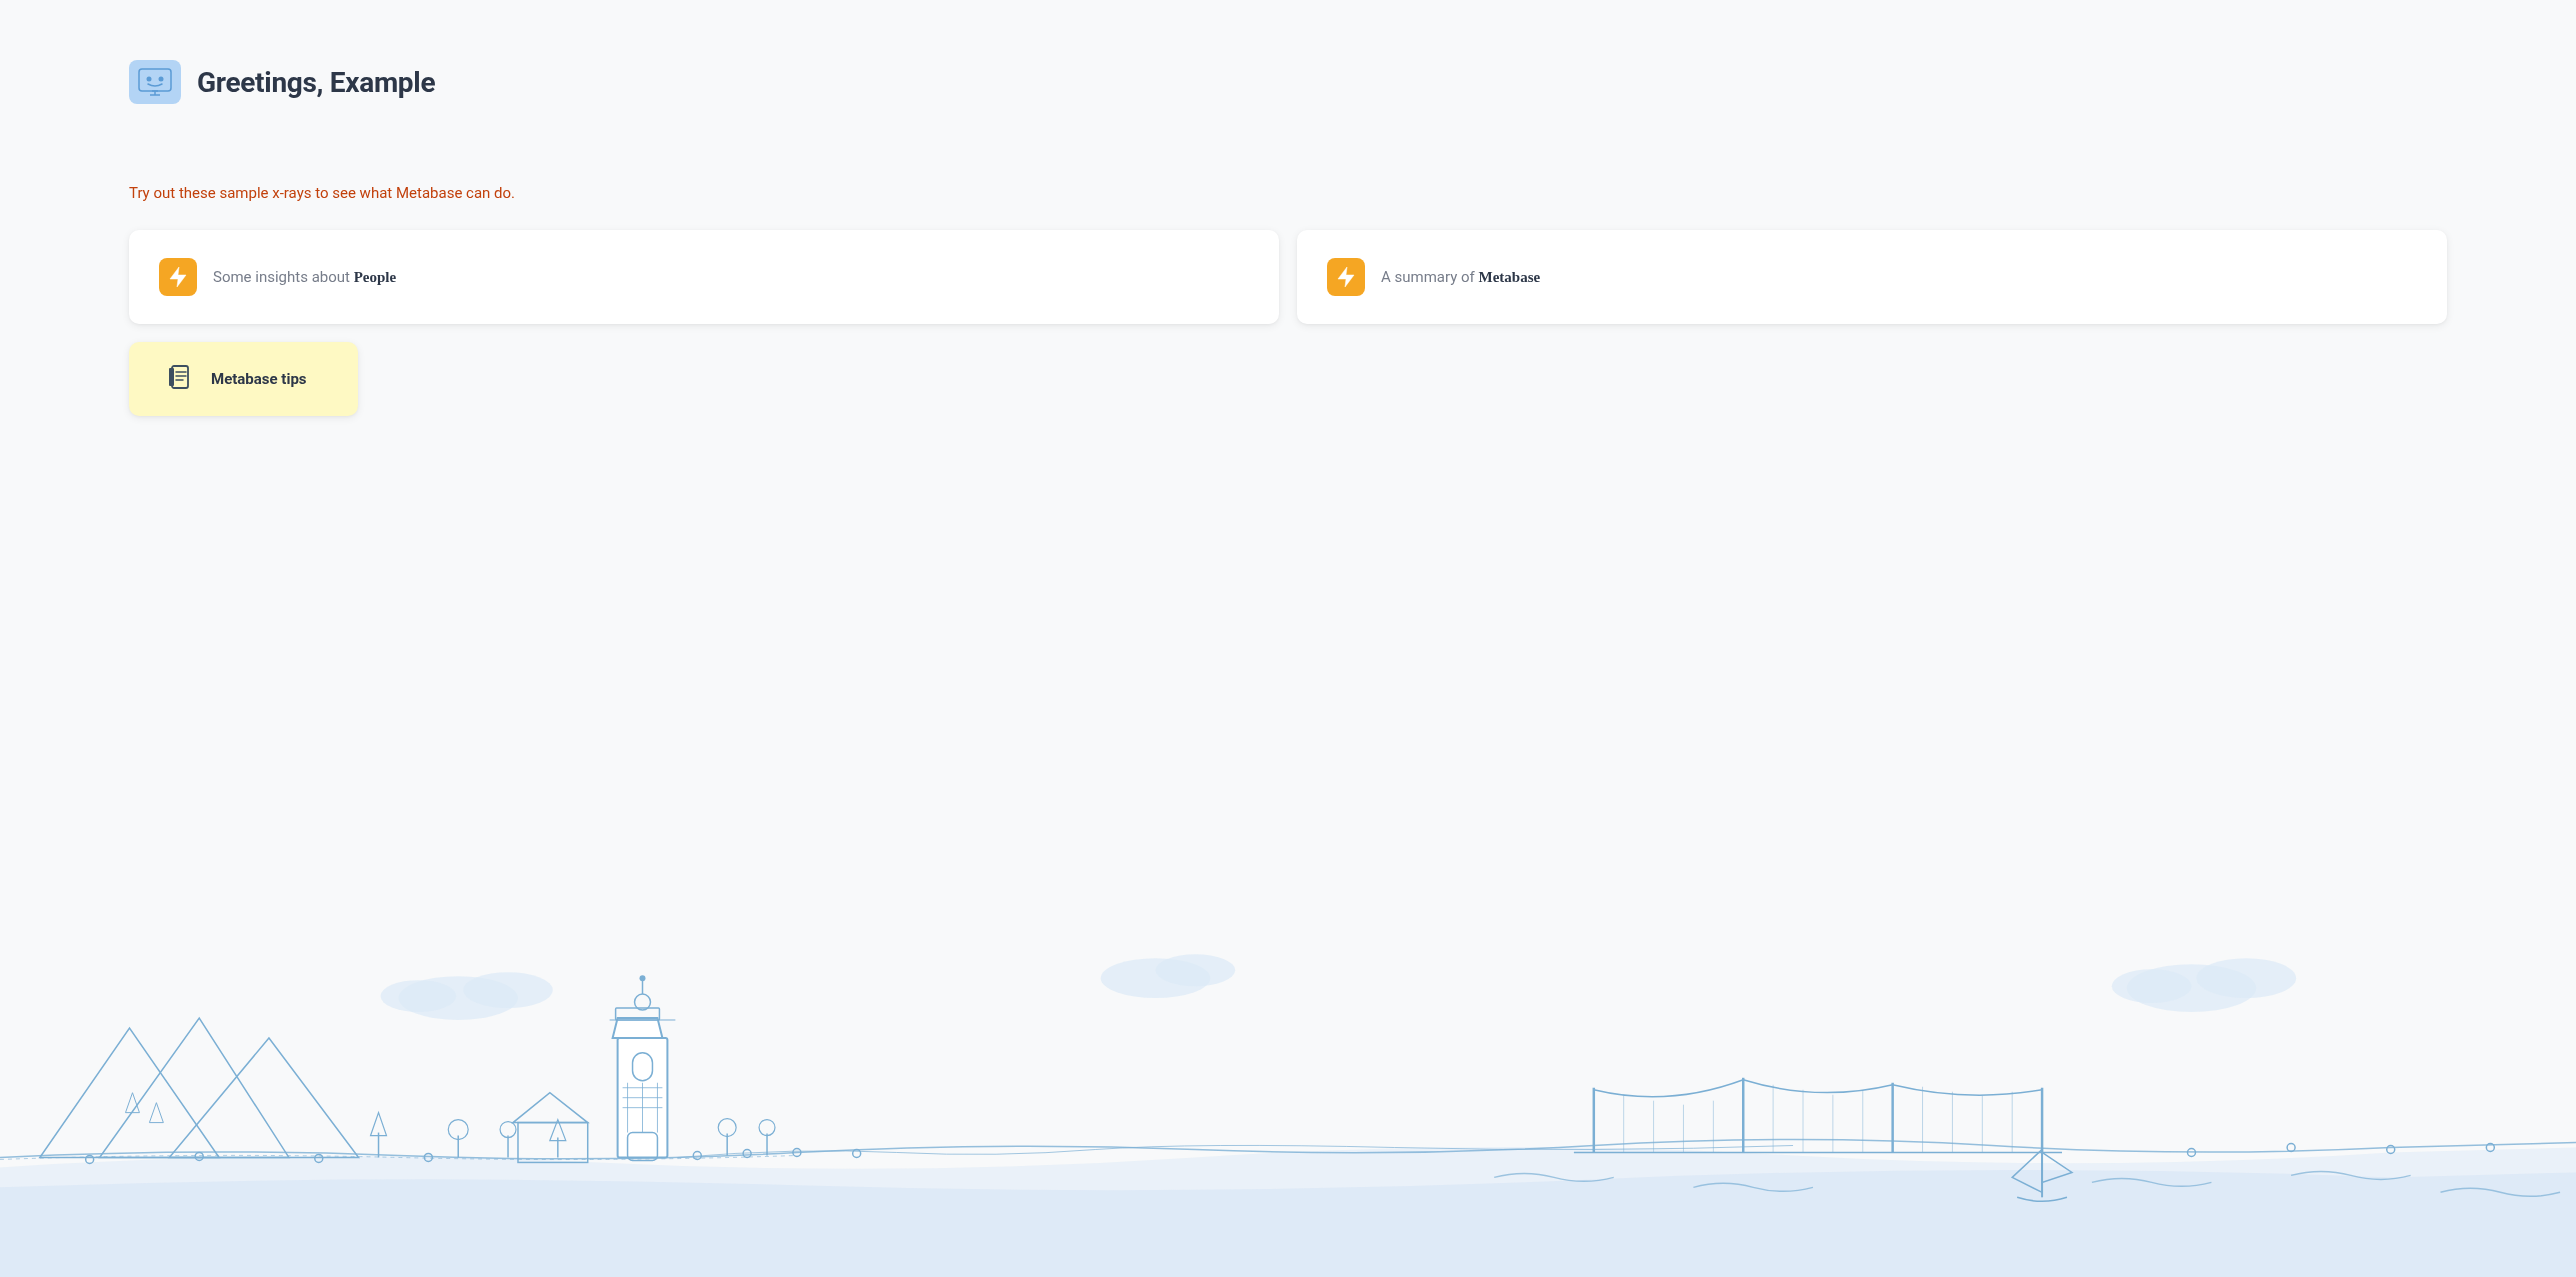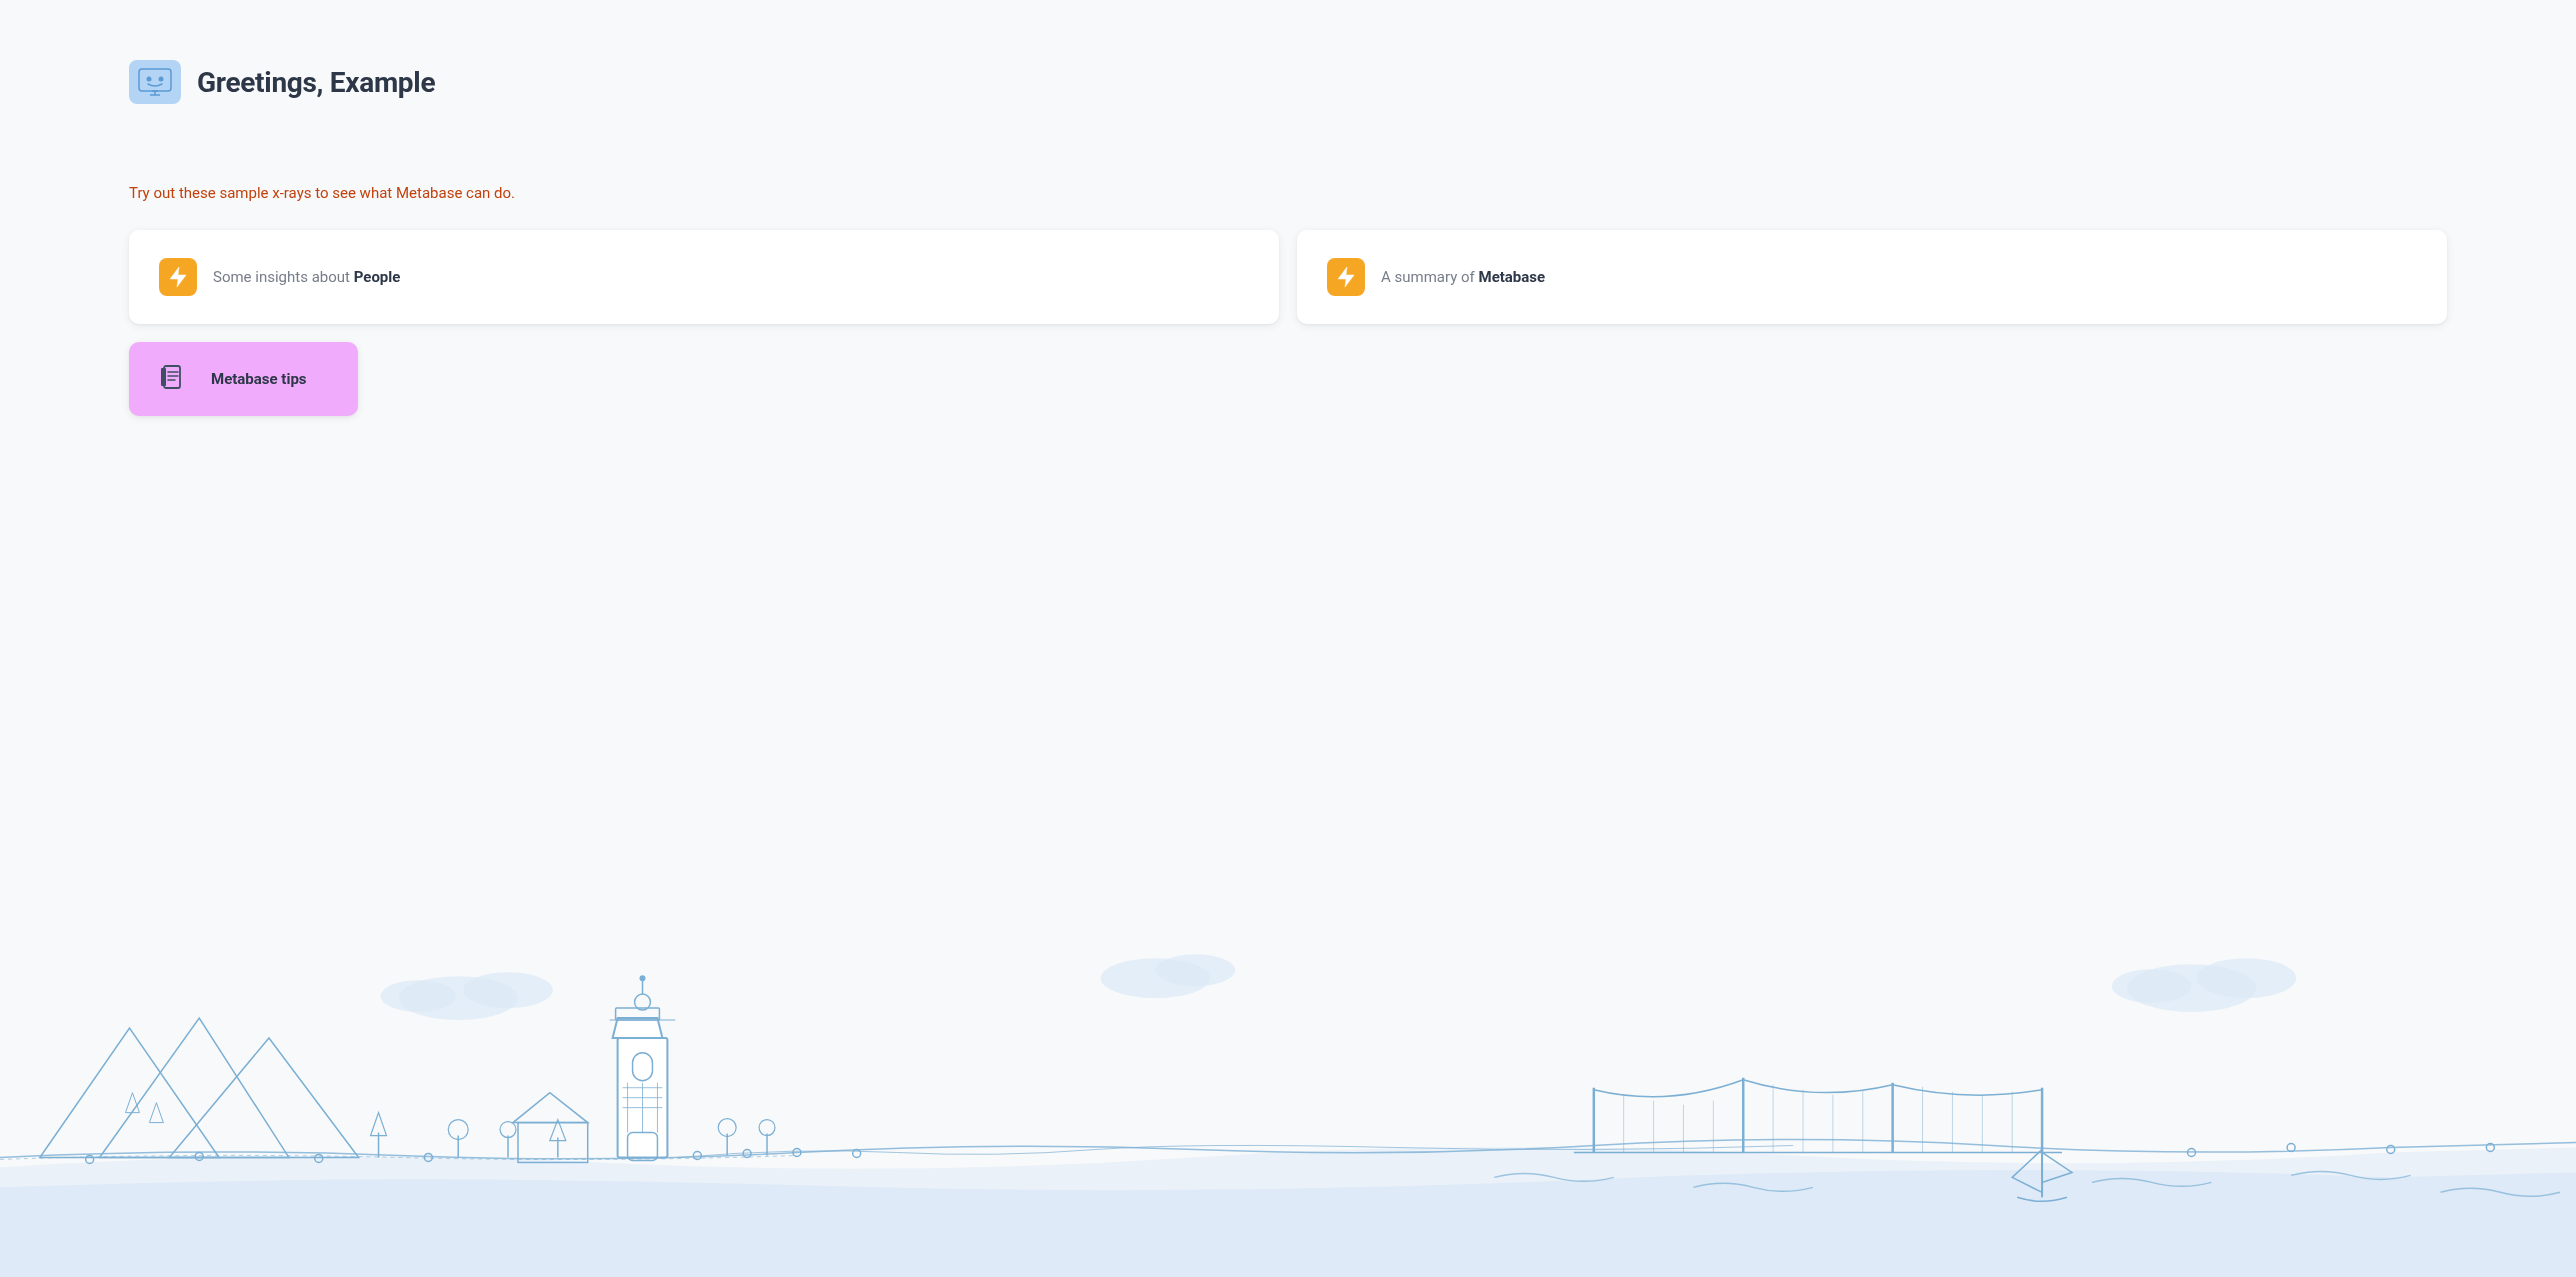--- a/index.html
+++ b/index.html
@@ -91,30 +91,31 @@
 
     .card-text {
       font-size: 15px;
       color: #777d8a;
       font-weight: 400;
     }
 
     .card-text strong {
       color: #2d3748;
       font-weight: 700;
+      font-family: Liberation Serif, serif;
     }
 
     .tips-card {
-      background: #f0abfc;
+      background: #fef9c3;
       border-radius: 10px;
       box-shadow: 0 2px 8px rgba(0,0,0,0.07), 0 1px 3px rgba(0,0,0,0.04);
-      padding: 22px 28px;
-      display: flex;
-      align-items: center;
-      gap: 24px;
+      padding: 22px 36px;
+      display: flex;
+      align-items: center;
+      gap: 16px;
       cursor: pointer;
       width: fit-content;
       min-width: 229px;
       transition: box-shadow 0.2s;
     }
 
     .tips-icon {
       width: 30px;
       height: 30px;
       display: flex;

